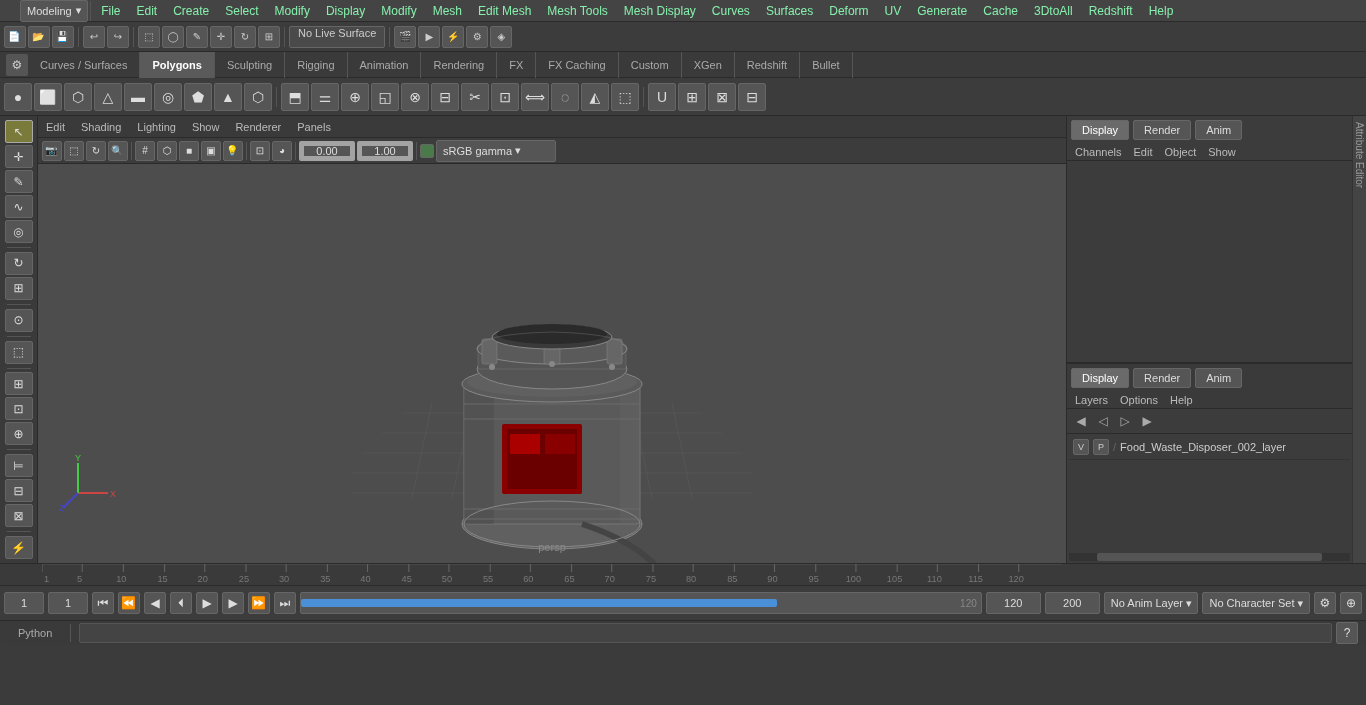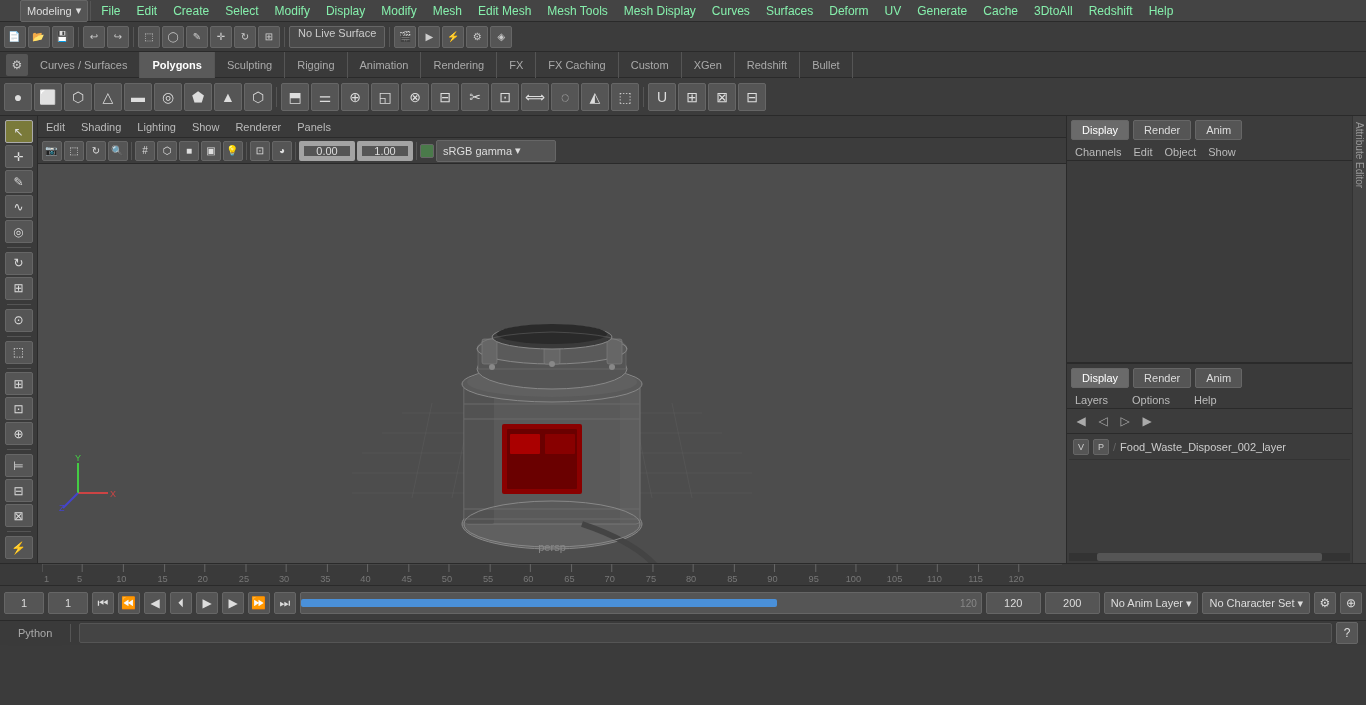--- a/index.html
+++ b/index.html
@@ -843,21 +843,21 @@
       </div>
 
       <div id="layer-editor-section">
 
         <div id="layer-tabs-bar" style="display:flex; padding:4px; gap:4px; background:#3a3a3a; border-top:1px solid #2a2a2a;">
           <div class="layer-tab active">Display</div>
           <div class="layer-tab">Render</div>
           <div class="layer-tab">Anim</div>
         </div>
 
-        <div style="display:flex; padding:2px 8px; gap:24px; border-bottom:1px solid #2a2a2a; background:#3a3a3a;">
+        <div style="display:flex; padding:2px 8px; gap:12px; border-bottom:1px solid #2a2a2a; background:#3a3a3a;">
           <span class="cb-menu-item">Layers</span>
           <span class="cb-menu-item">Options</span>
           <span class="cb-menu-item">Help</span>
         </div>
 
         <div id="layer-toolbar" style="display:flex; align-items:center; padding:2px 4px; gap:2px; border-bottom:1px solid #2a2a2a; background:#3c3c3c;">
           <div class="layer-toolbar-btn">◀</div>
           <div class="layer-toolbar-btn">◁</div>
           <div class="layer-toolbar-btn">▷</div>
           <div class="layer-toolbar-btn">▶</div>

